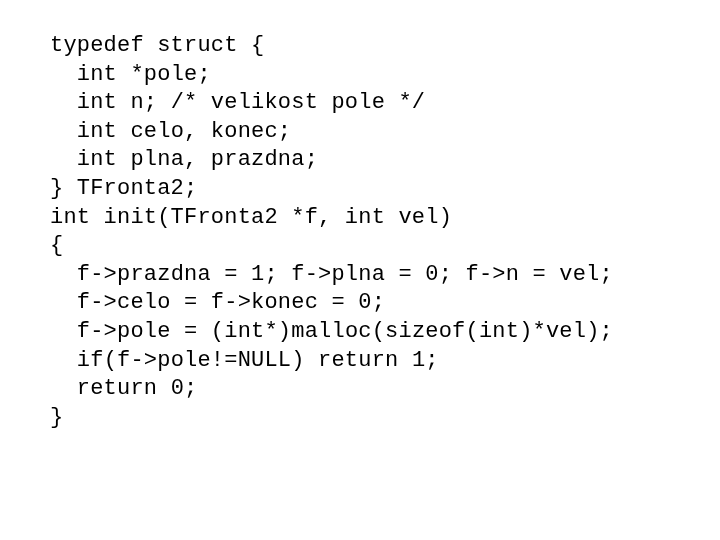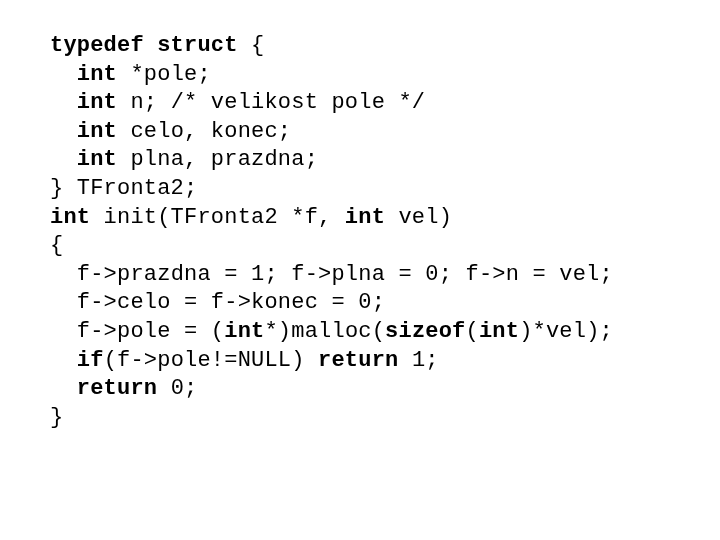--- a/index.html
+++ b/index.html
@@ -13,19 +13,19 @@
   .code-block {
     font-family: "Courier New", Courier, monospace;
     font-size: 22px;
     line-height: 1.3;
     white-space: pre;
     color: #000000;
     padding: 32px 0 0 50px;
     letter-spacing: 0.2px;
   }
   .kw {
-    font-weight: bold;
+    font-weight: normal;
   }
 </style>
 </head>
 <body>
 
 <div class="code-block" id="code"><div><span class="kw">typedef </span><span class="kw">struct </span><span>{</span></div><div>  <span class="kw">int </span><span>*pole;</span></div><div>  <span class="kw">int </span><span>n; /* velikost pole */</span></div><div>  <span class="kw">int </span><span>celo, konec;</span></div><div>  <span class="kw">int </span><span>plna, prazdna;</span></div><div><span>} TFronta2;</span></div><div><span></span></div><div><span class="kw">int </span><span>init(TFronta2 *f, </span><span class="kw">int </span><span>vel)</span></div><div><span>{</span></div><div>  <span>f-&gt;prazdna = 1; f-&gt;plna = 0; f-&gt;n = vel;</span></div><div>  <span>f-&gt;celo = f-&gt;konec = 0;</span></div><div>  <span>f-&gt;pole = (</span><span class="kw">int</span><span>*)malloc(</span><span class="kw">sizeof</span><span>(</span><span class="kw">int</span><span>)*vel);</span></div><div>  <span class="kw">if</span><span>(f-&gt;pole!=NULL) </span><span class="kw">return </span><span>1;</span></div><div>  <span class="kw">return </span><span>0;</span></div><div><span>}</span></div></div>
 
 </body></html>

